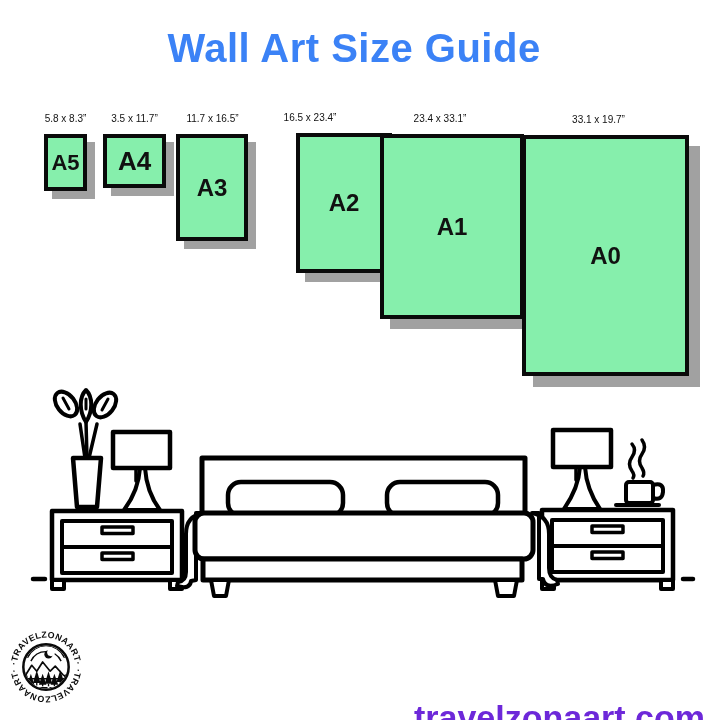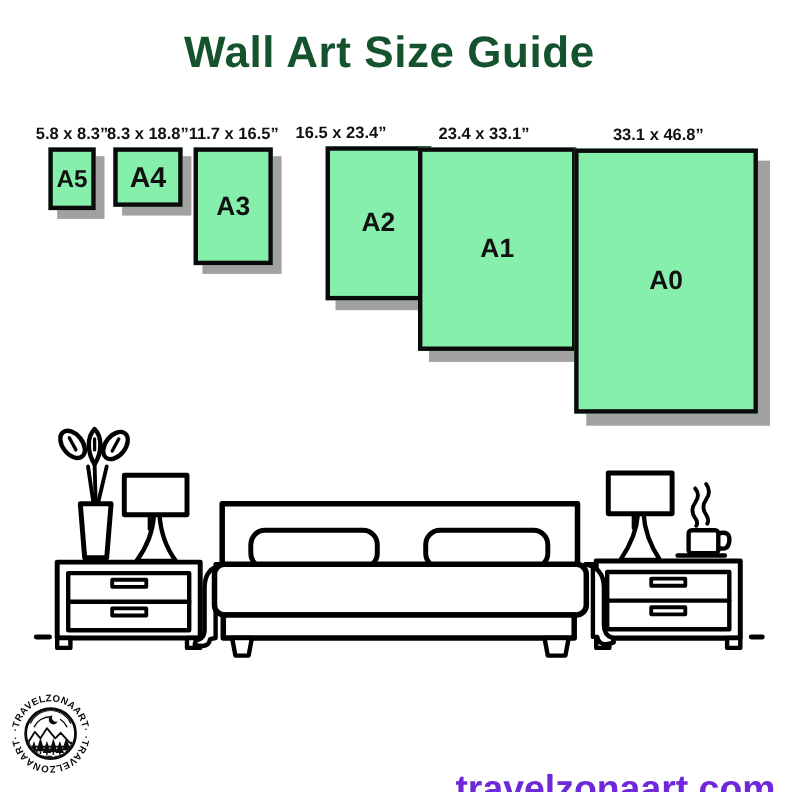--- a/index.html
+++ b/index.html
@@ -2,27 +2,27 @@
 <html><head>
 <meta charset="utf-8">
 <style>
   html,body{margin:0;padding:0;}
   body{
     width:720px;height:720px;position:relative;background:#ffffff;
     font-family:"Liberation Sans", sans-serif;color:#121212;overflow:hidden;
   }
   .title{
     position:absolute;top:26px;left:0;width:708px;text-align:center;
-    font-size:40px;font-weight:800;letter-spacing:.5px;color:#14532d;
+    font-size:40px;font-weight:800;letter-spacing:.5px;color:#3b82f6;
   }
   
   .size-item{position:absolute;}
   .size-dims{
     position:absolute;top:0;left:50%;transform:translateX(-50%);
-    white-space:nowrap;font-size:15px;font-weight:bold;color:#111;
+    white-space:nowrap;font-size:10px;font-weight:normal;color:#111;
   }
   .size-rect{
     position:absolute;top:21px;left:0;box-sizing:border-box;
     background:#86efac;border:4px solid #0a0a0a;
     box-shadow:8px 8px 0 0 #a1a1a1;
     display:flex;align-items:center;justify-content:center;
     font-size:24px;font-weight:bold;color:#111;
   }
   .s0{left:44px;top:113px;width:43px;}  .s0 .size-rect{width:43px;height:57px;font-size:22px;}
   .s1{left:103px;top:113px;width:63px;} .s1 .size-rect{width:63px;height:54px;font-size:26px;}
@@ -45,21 +45,21 @@
 <div class="title">Wall Art Size Guide</div>
 
 <div>
   <div class="size-item s0">
     <div class="size-dims">5.8 x 8.3”</div>
     <div class="size-rect">
         <span>A5</span>
       </div>
   </div>
   <div class="size-item s1">
-    <div class="size-dims">8.3 x 18.8”</div>
+    <div class="size-dims">3.5 x 11.7”</div>
     <div class="size-rect">
         <span>A4</span>
       </div>
   </div>
   <div class="size-item s2">
     <div class="size-dims">11.7 x 16.5”</div>
     <div class="size-rect">
         <span>A3</span>
       </div>
   </div>
@@ -69,21 +69,21 @@
         <span>A2</span>
       </div>
   </div>
   <div class="size-item s4">
     <div class="size-dims">23.4 x 33.1”</div>
     <div class="size-rect">
         <span>A1</span>
       </div>
   </div>
   <div class="size-item s5">
-    <div class="size-dims">33.1 x 46.8”</div>
+    <div class="size-dims">33.1 x 19.7”</div>
     <div class="size-rect">
         <span>A0</span>
       </div>
   </div>
 </div>
 
 <svg class="scene" viewBox="0 0 720 220" fill="none" stroke="#000" stroke-width="4.5" stroke-linecap="round" stroke-linejoin="round">
 
   <g>
     <path d="M33,197 L45,197"></path>

